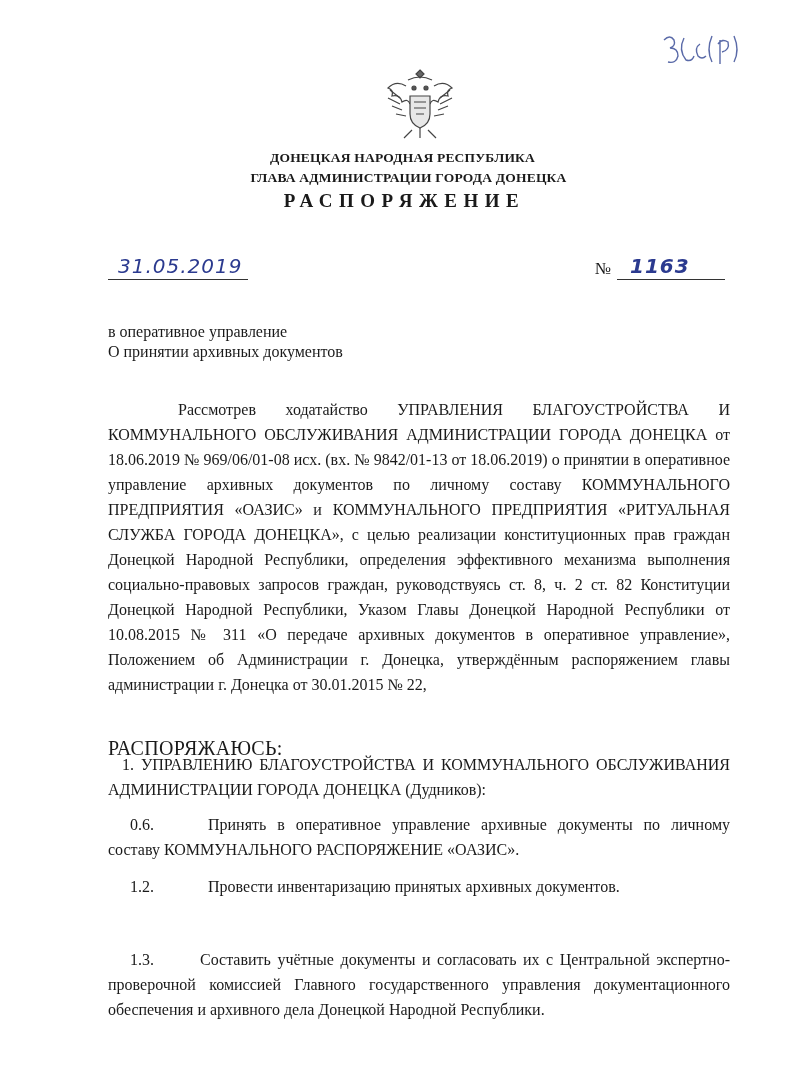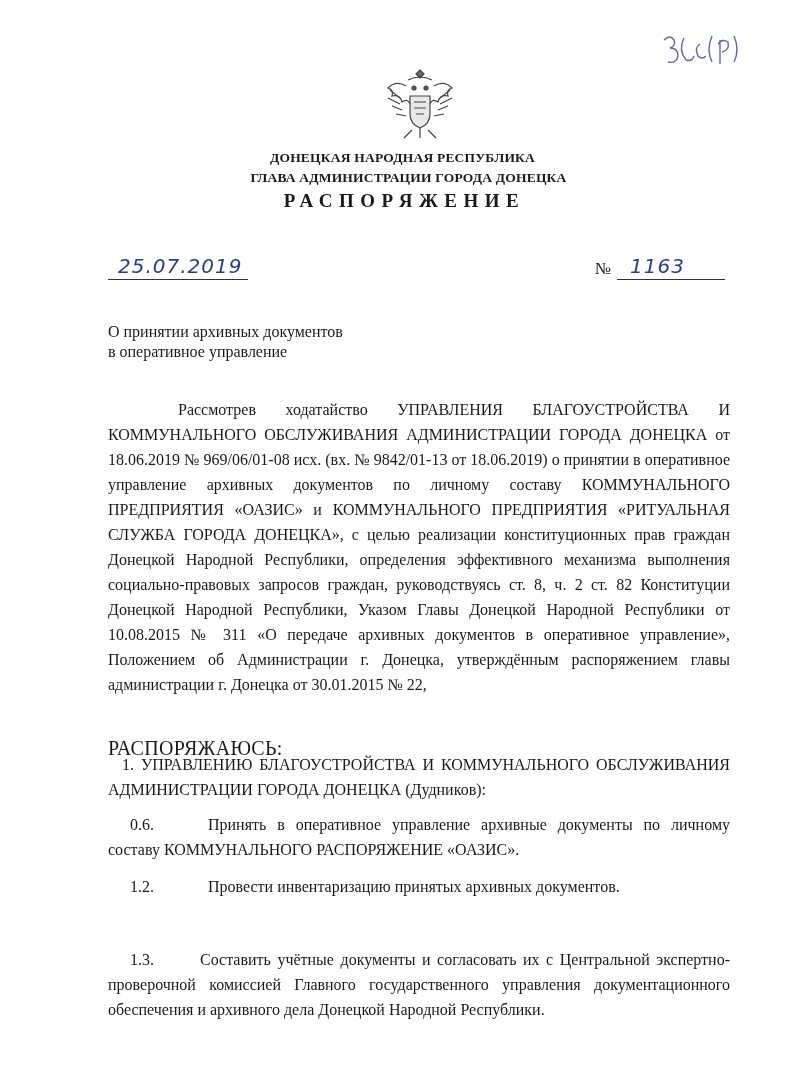--- a/index.html
+++ b/index.html
@@ -25,21 +25,21 @@
   .date-field { position: absolute; left: 108px; top: 254px; width: 140px; height: 30px; }
   .date-line { position: absolute; left: 0; right: 0; bottom: 4px; border-bottom: 1px solid #333; }
   .handwriting {
     font-family: "DejaVu Sans", sans-serif; font-style: italic;
     color: #2b3a8f; font-size: 20px; letter-spacing: 1px;
     position: absolute; top: 0; left: 10px; white-space: nowrap;
   }
   .number-field { position: absolute; left: 595px; top: 254px; width: 130px; height: 30px; }
   .number-sign { position: absolute; left: 0; top: 5px; font-size: 17px; }
   .number-line { position: absolute; left: 22px; right: 0; bottom: 4px; border-bottom: 1px solid #333; }
-  .number-value { left: 35px; }
+  .number-value { left: 35px; font-weight: bold; }
 
   .subject {
     position: absolute; left: 108px; top: 322px; font-size: 16px; line-height: 20px;
   }
   .para {
     position: absolute; left: 108px; width: 622px;
     font-size: 16px; line-height: 25px; text-align: justify;
   }
   .para-main { top: 397px; text-indent: 70px; }
   .decree { position: absolute; left: 108px; top: 737px; font-size: 20px; letter-spacing: 0.3px; }
@@ -84,33 +84,33 @@
       <path d="M74 6 q6 14 0 26"></path>
     </g>
   </svg>
 </div>
 
 <div class="header-line hdr1">ДОНЕЦКАЯ НАРОДНАЯ РЕСПУБЛИКА</div>
 <div class="header-line hdr2">ГЛАВА АДМИНИСТРАЦИИ ГОРОДА ДОНЕЦКА</div>
 <div class="doc-type">РАСПОРЯЖЕНИЕ</div>
 
 <div class="date-field">
-  <span class="handwriting">25.07.2019</span>
+  <span class="handwriting">31.05.2019</span>
   <div class="date-line"></div>
 </div>
 
 <div class="number-field">
   <span class="number-sign">№</span>
   <span class="handwriting number-value">1163</span>
   <div class="number-line"></div>
 </div>
 
 <div class="subject">
+  <span class="line">в оперативное управление</span>
   <span class="line">О принятии архивных документов</span>
-  <span class="line">в оперативное управление</span>
 </div>
 
 <div class="para para-main">Рассмотрев ходатайство УПРАВЛЕНИЯ БЛАГОУСТРОЙСТВА И КОММУНАЛЬНОГО ОБСЛУЖИВАНИЯ АДМИНИСТРАЦИИ ГОРОДА ДОНЕЦКА от 18.06.2019 № 969/06/01-08 исх. (вх. № 9842/01-13 от 18.06.2019) о принятии в оперативное управление архивных документов по личному составу КОММУНАЛЬНОГО ПРЕДПРИЯТИЯ «ОАЗИС» и КОММУНАЛЬНОГО ПРЕДПРИЯТИЯ «РИТУАЛЬНАЯ СЛУЖБА ГОРОДА ДОНЕЦКА», с целью реализации конституционных прав граждан Донецкой Народной Республики, определения эффективного механизма выполнения социально-правовых запросов граждан, руководствуясь ст. 8, ч. 2 ст. 82 Конституции Донецкой Народной Республики, Указом Главы Донецкой Народной Республики от 10.08.2015 № 311 «О передаче архивных документов в оперативное управление», Положением об Администрации г. Донецка, утверждённым распоряжением главы администрации г. Донецка от 30.01.2015 № 22,</div>
 
 <div class="decree">РАСПОРЯЖАЮСЬ:</div>
 
 <div class="para item1">
   <span>1.</span>
   <span>УПРАВЛЕНИЮ БЛАГОУСТРОЙСТВА И КОММУНАЛЬНОГО ОБСЛУЖИВАНИЯ АДМИНИСТРАЦИИ ГОРОДА ДОНЕЦКА (Дудников):</span>
 </div>

